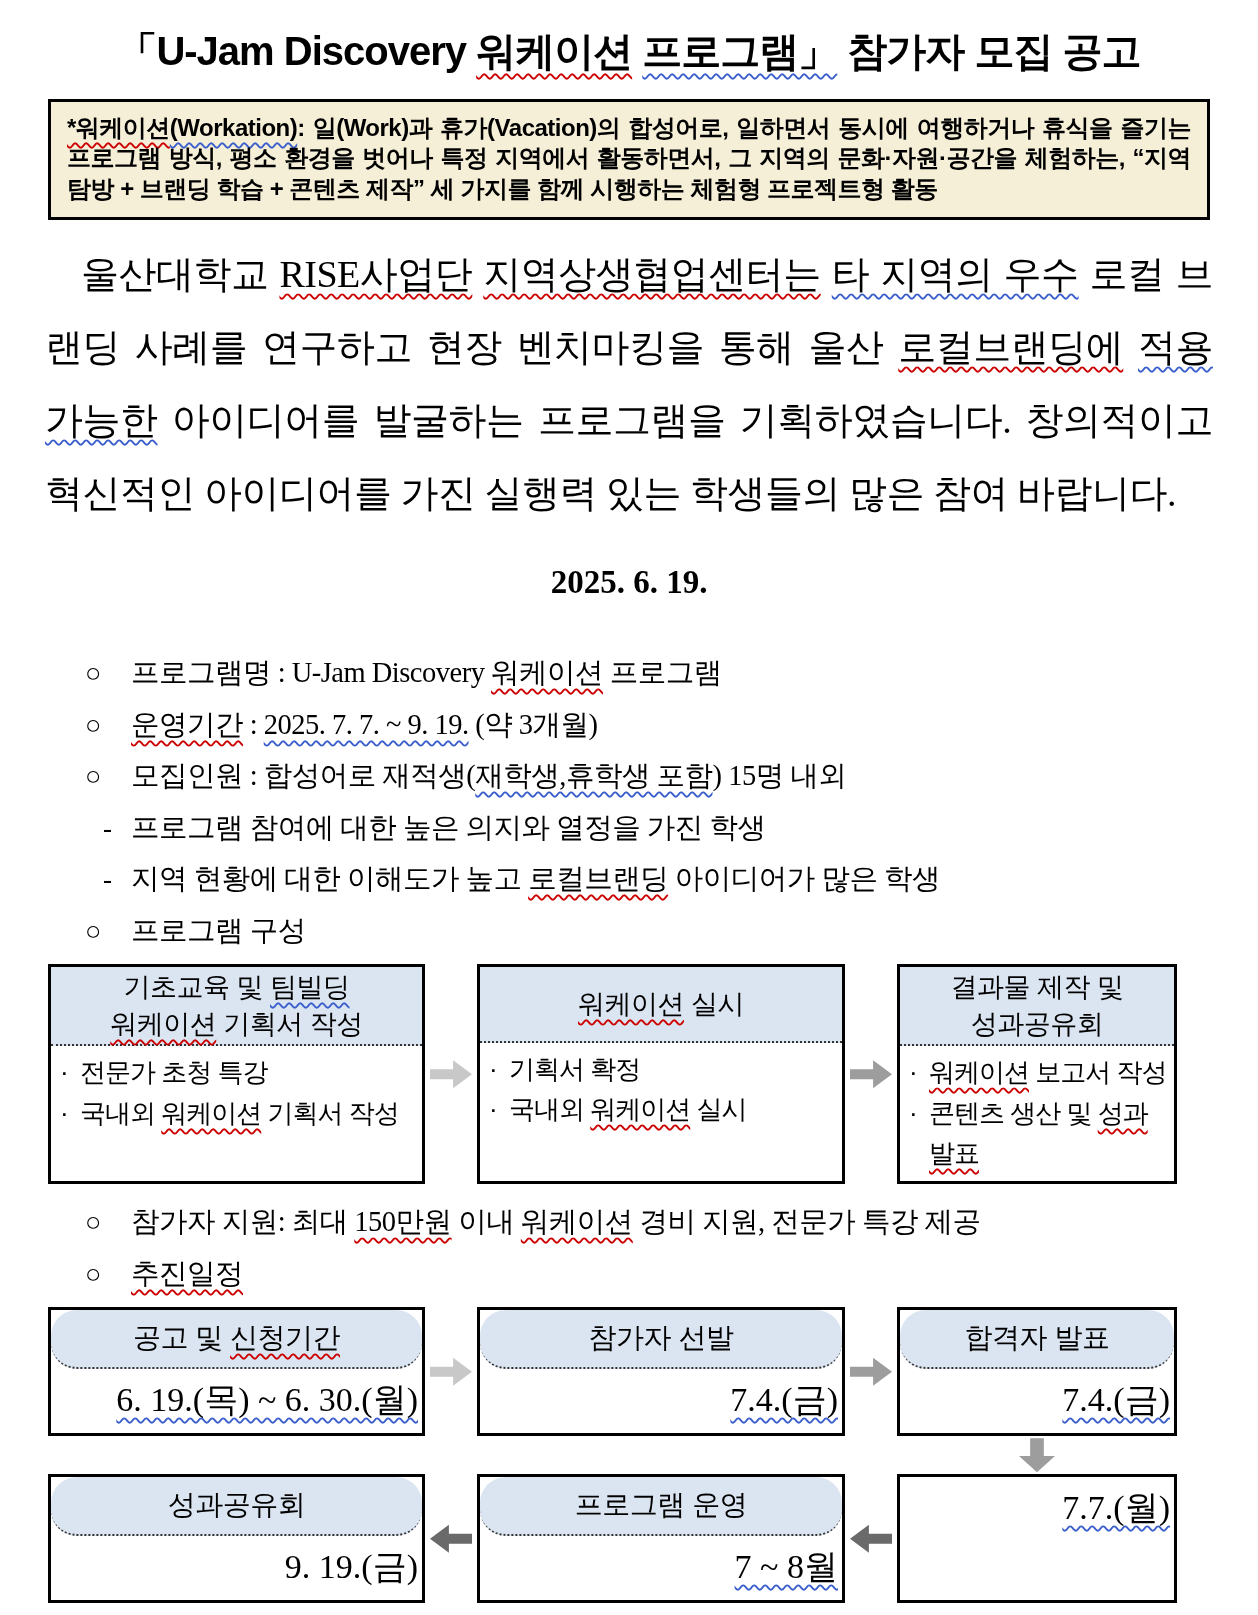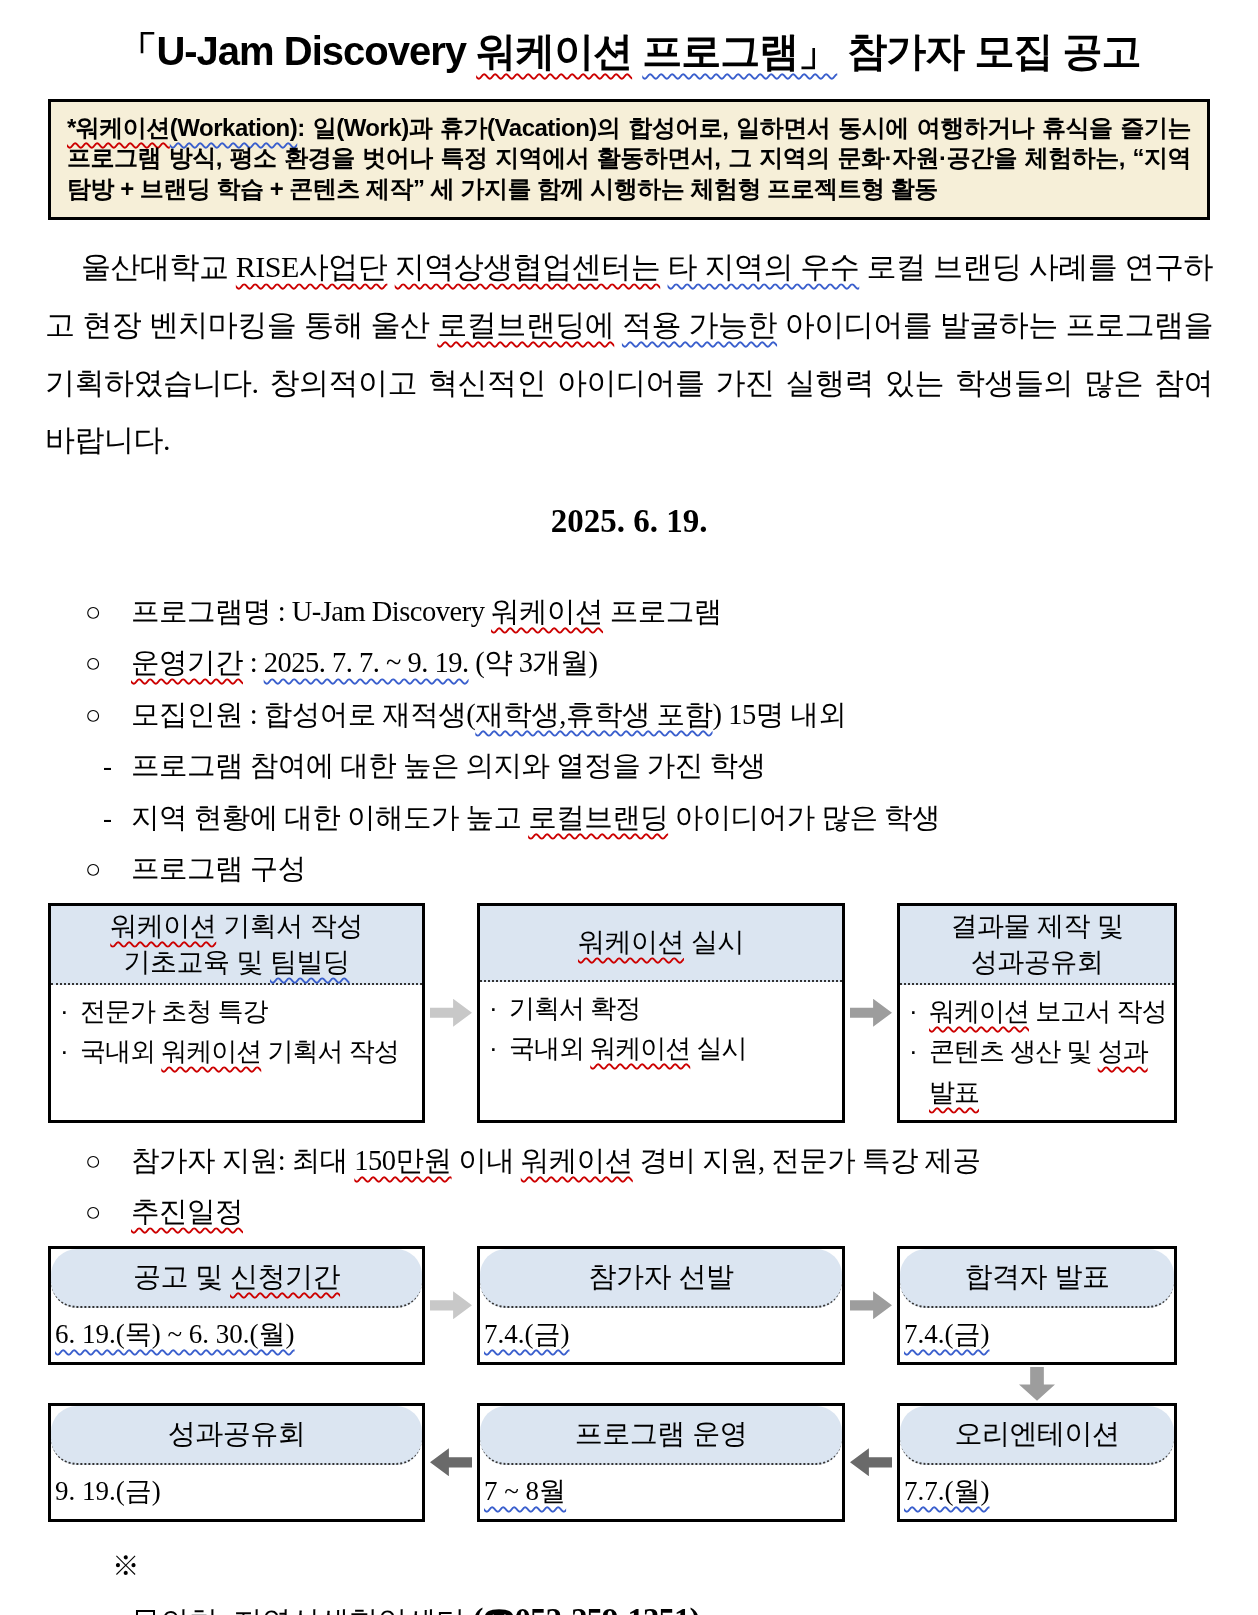--- a/index.html
+++ b/index.html
@@ -44,21 +44,21 @@
   }
   .note-box p{
     margin:4px;
     font-family:"Liberation Sans",sans-serif;
     font-weight:bold;font-size:24px;line-height:1.27;
     text-align:justify;letter-spacing:-0.5px;
   }
 
   .intro{
     margin:18px 45px 0;
-    font-size:30px;line-height:1.92;text-align:justify;
+    font-size:38px;line-height:1.92;text-align:justify;
     text-indent:36px;letter-spacing:-0.5px;
   }
 
   .date-line{
     margin:34px 0 0;text-align:center;
     font-weight:bold;font-size:33px;
   }
 
   .bullets{margin-top:54px;}
   .bullets2{margin-top:20px;}
@@ -91,21 +91,21 @@
   .flow-item .i-marker{flex:none;width:20px;text-align:left;}
 
   .sch-box{border:3px solid var(--border);background:#fff;display:flex;flex-direction:column;}
   .sch-header{
     background:var(--box-header-bg);
     border-bottom:2px dotted #333;
     padding:9px 4px 10px;text-align:center;
     font-family:"Liberation Sans",sans-serif;
     font-size:28px;letter-spacing:-0.5px;border-radius:26px;
   }
-  .sch-date{padding:8px 4px 10px;text-align:left;font-size:27px;}
+  .sch-date{padding:8px 4px 10px;text-align:right;font-size:34px;margin-left:24px;}
 
   
   .arrow{display:block;}
   .arrow.right{width:42px;height:28px;
     clip-path:polygon(0 32%,55% 32%,55% 0,100% 50%,55% 100%,55% 68%,0 68%);}
   .arrow.left{width:42px;height:28px;
     clip-path:polygon(100% 32%,45% 32%,45% 100%,0 50%,45% 0,45% 68%,100% 68%);}
   .arrow.down{width:36px;height:34px;
     clip-path:polygon(31% 0,69% 0,69% 52%,100% 52%,50% 100%,0 52%,31% 52%);}
   .arrow.light{background:var(--arrow-light);}
@@ -160,22 +160,22 @@
     </div>
     <div class="b-line">
       <span class="b-marker">○</span>
       <span class="b-text"><span>프로그램 구성</span></span>
     </div>
   </div>
 
   <div class="flow-row">
     <div class="flow-box w1">
       <div class="flow-header">
+        <div><span>기초교육 및 </span><span class="u-blue">팀빌딩</span></div>
         <div><span class="u-red">워케이션</span><span> 기획서 작성</span></div>
-        <div><span>기초교육 및 </span><span class="u-blue">팀빌딩</span></div>
       </div>
       <div class="flow-items">
         <div class="flow-item">
           <span class="i-marker">·</span>
           <span><span>전문가 초청 특강</span></span>
         </div>
         <div class="flow-item">
           <span class="i-marker">·</span>
           <span><span>국내외 </span><span class="u-red">워케이션</span><span> 기획서 작성</span></span>
         </div>
@@ -271,21 +271,20 @@
       <span class="arrow left dark"></span>
     </div>
     <div class="sch-box w2">
       <div class="sch-header"><span>프로그램 운영</span></div>
       <div class="sch-date"><span class="u-blue">7 ~ 8월</span></div>
     </div>
     <div class="arrow-cell">
       <span class="arrow left dark"></span>
     </div>
     <div class="sch-box w3">
-      <div class="sch-header"><span>오리엔테이션</span></div>
       <div class="sch-date"><span class="u-blue">7.7.(월)</span></div>
     </div>
   </div>
 
   <div class="footer-note">
     <span class="b-marker">※</span>
   </div>
 
   <div class="contact">
     <span class="b-marker">○</span>

